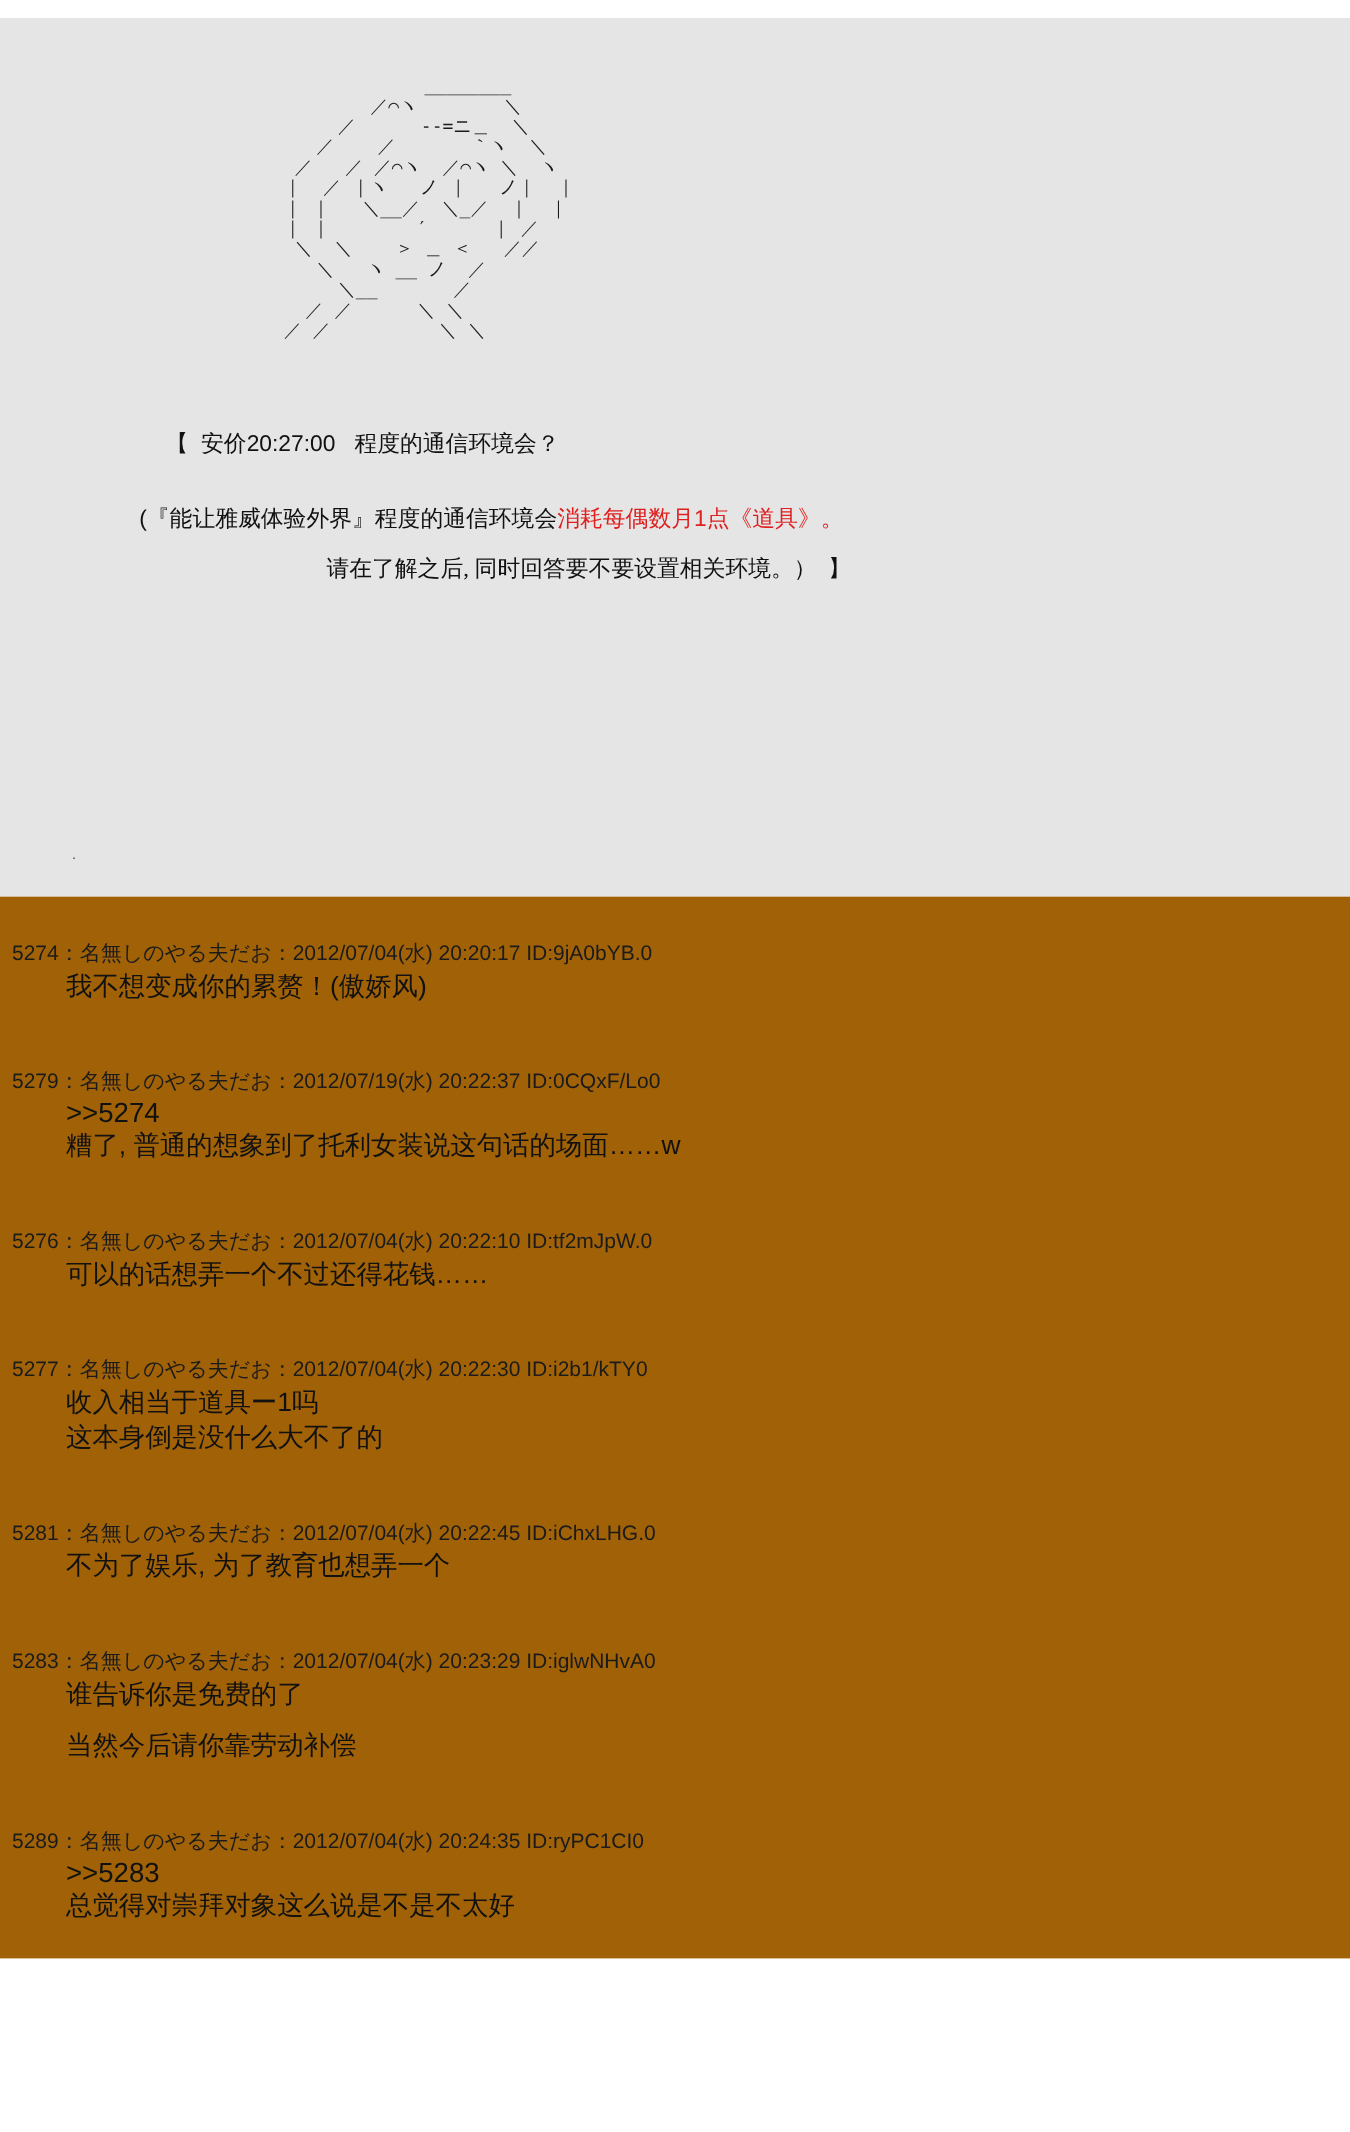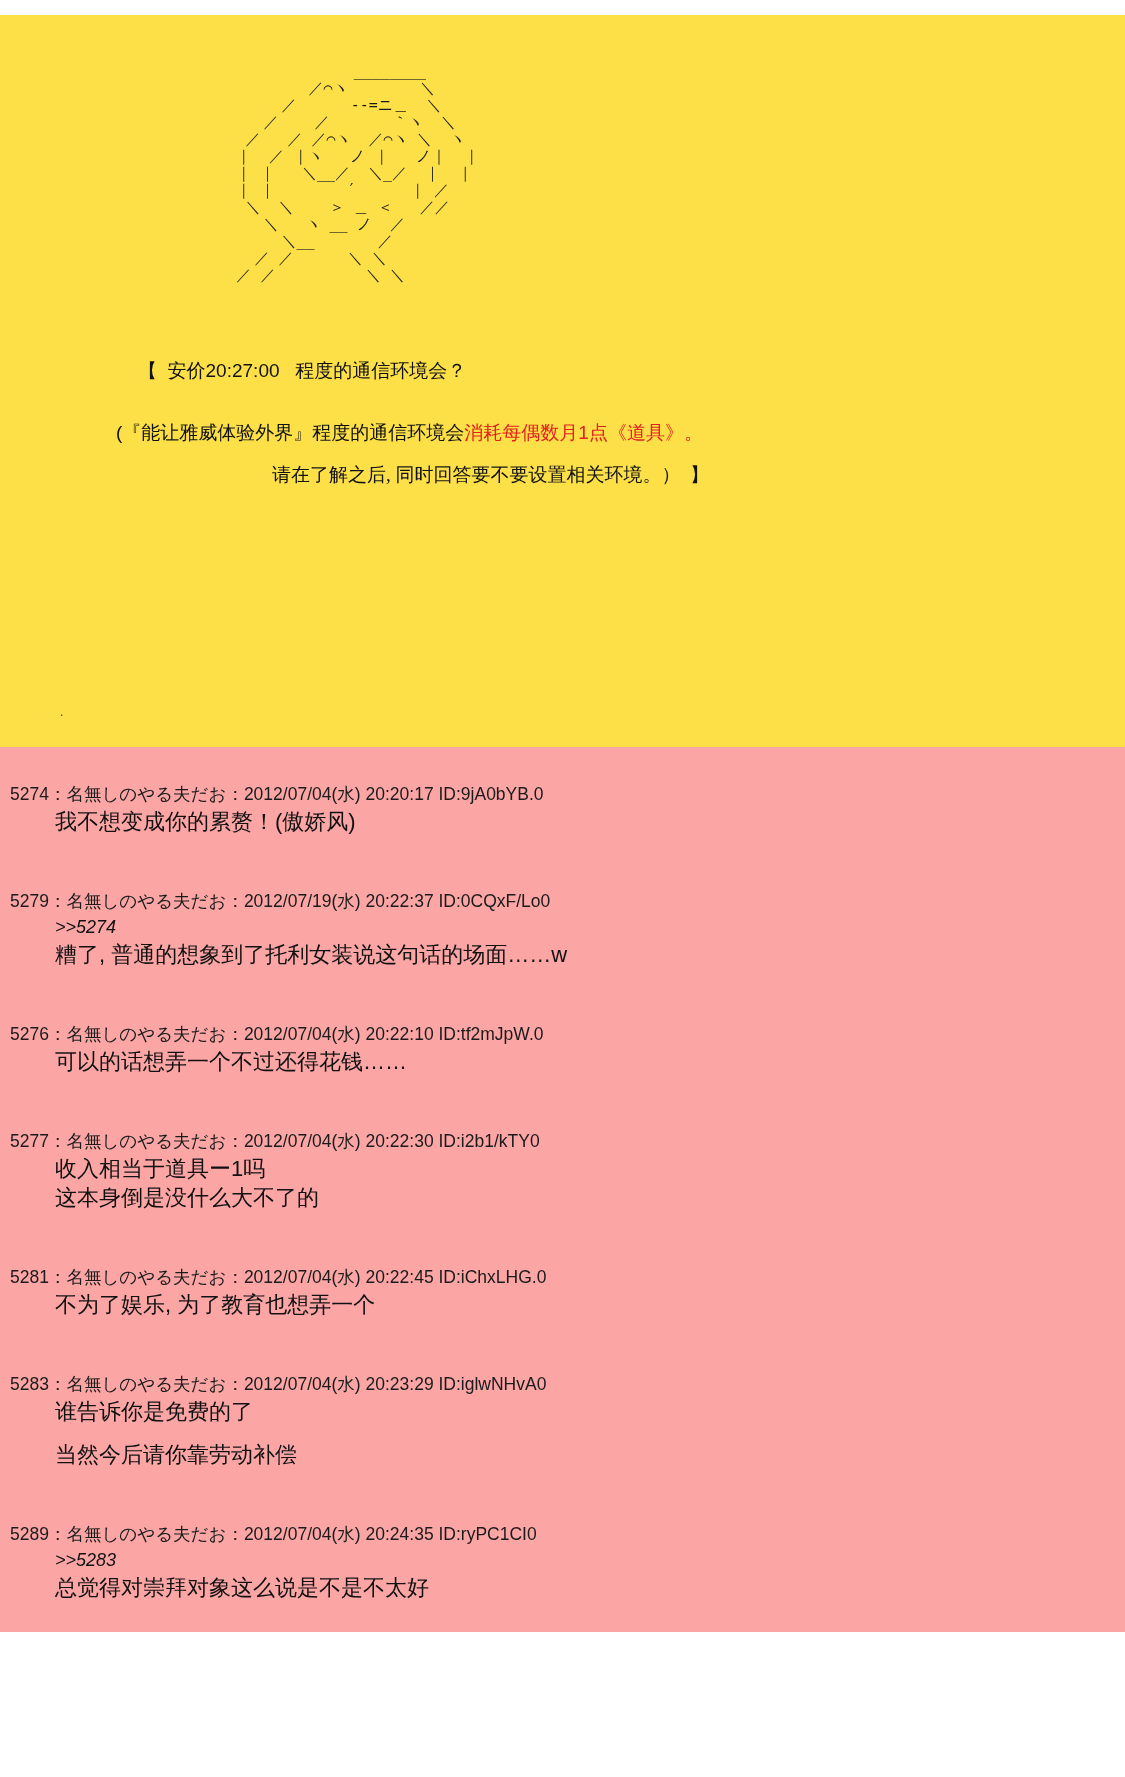--- a/index.html
+++ b/index.html
@@ -12,21 +12,21 @@
     font-family: "Liberation Sans", sans-serif;
   }
   .page {
     width: 1125px;
     position: relative;
   }
 
   
   .story-panel {
     width: 1125px;
-    background: #fde047;
+    background: #e5e5e5;
     padding: 0;
     position: relative;
     height: 732px;
     box-sizing: border-box;
   }
   .aa-art {
     font-family: "DejaVu Sans Mono", monospace;
     font-size: 15px;
     line-height: 17px;
     white-space: pre;
@@ -53,21 +53,21 @@
     position: absolute;
     left: 60px;
     top: 690px;
     font-size: 12px;
     color: #444;
   }
 
   
   .comments {
     width: 1125px;
-    background: #fca5a5;
+    background: #a16207;
     padding: 34px 0 30px 0;
     box-sizing: border-box;
   }
   .post {
     padding: 0 0 0 10px;
     margin-bottom: 52px;
   }
   .post:last-child { margin-bottom: 0; }
   .post-head {
     font-size: 17.5px;
@@ -76,25 +76,24 @@
     white-space: pre;
   }
   .post-body {
     font-size: 22px;
     line-height: 29px;
     color: #111111;
     padding-left: 45px;
     white-space: pre-wrap;
   }
   .ref {
-    font-size: 18px;
+    font-size: 23px;
     line-height: 26px;
     color: #111;
     padding-left: 45px;
-    font-style: italic;
   }
   .body-gap { height: 14px; }
 </style>
 </head>
 <body>
 
 <div class="page">
 
   <div class="story-panel">
     <pre class="aa-art">                         ________

